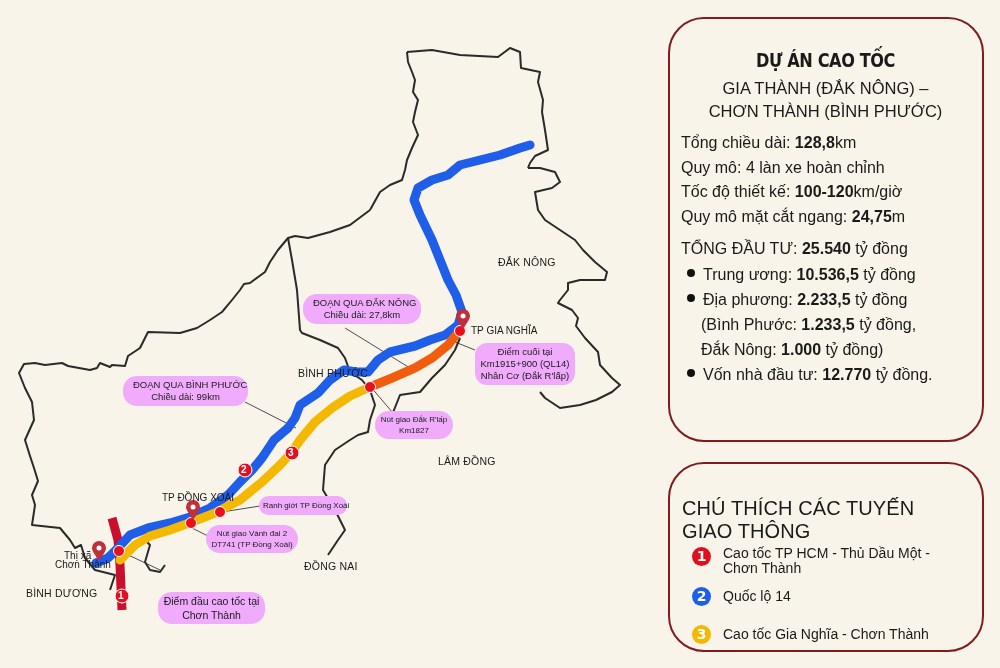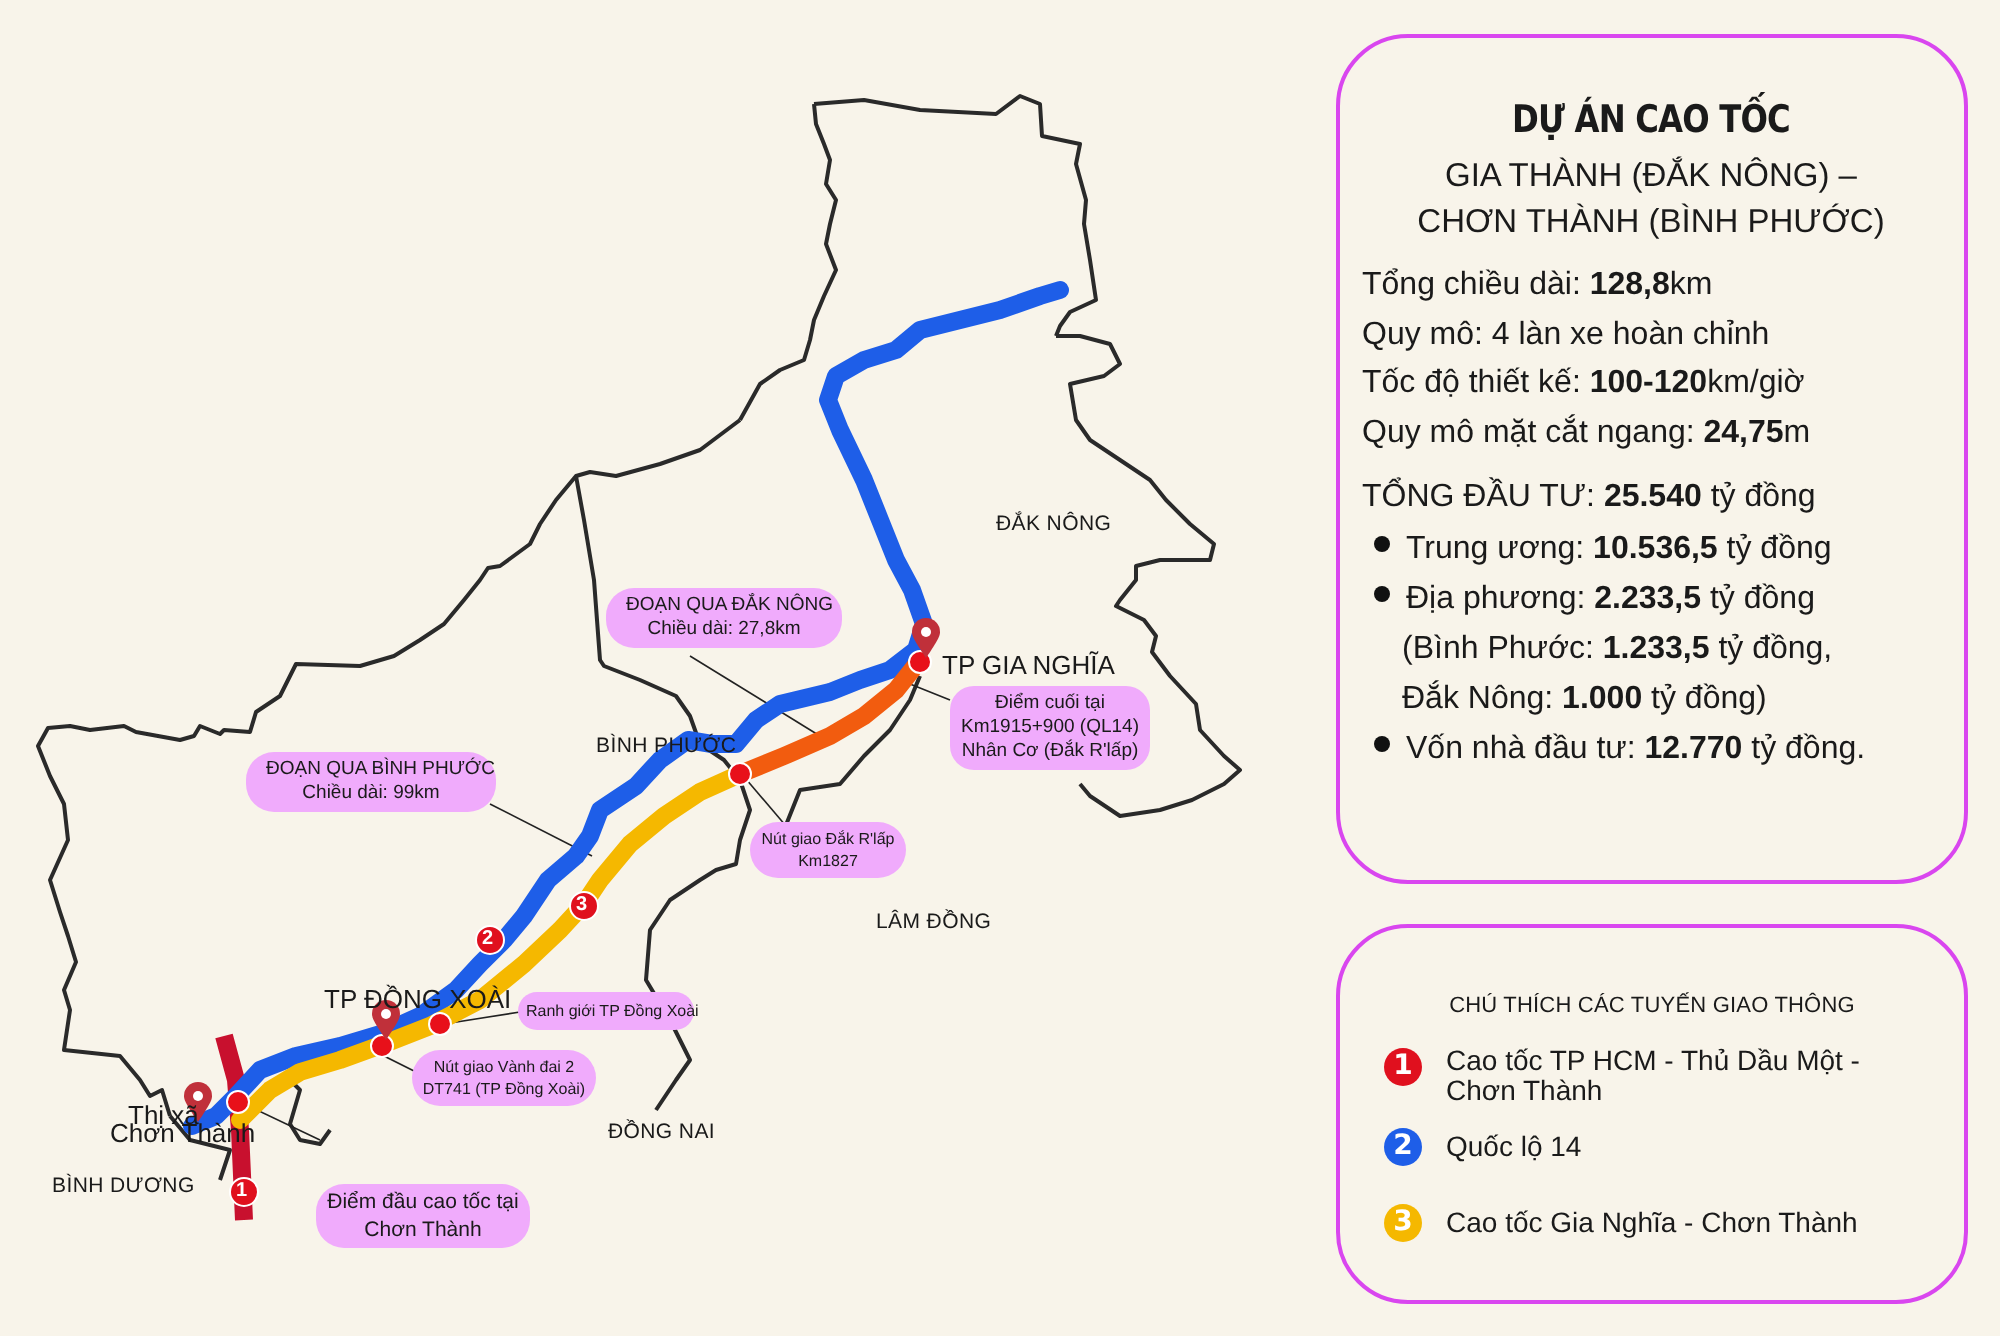--- a/index.html
+++ b/index.html
@@ -13,59 +13,59 @@
   .map { position: absolute; left: 0; top: 0; width: 660px; height: 668px; }
   .map svg { position: absolute; left: 0; top: 0; }
   .label {
     position: absolute;
     font-size: 10px;
     color: #1a1a1a;
     white-space: nowrap;
     text-transform: none;
   }
   .label.region { font-size: 10.5px; letter-spacing: 0.2px; }
-  .label.small { font-size: 13px; }
+  .label.small { font-size: 10px; }
   .callout {
     position: absolute;
     background: #f0abfc;
     border-radius: 14px;
     text-align: center;
     font-size: 9.5px;
     line-height: 12px;
     padding: 3px 10px;
     color: #1a1a1a;
     white-space: nowrap;
   }
   .callout.sm { font-size: 8px; line-height: 11px; }
   .callout.lg { font-size: 10.5px; line-height: 14px; }
   .callout div { display: block; }
 
   .panel {
     position: absolute;
-    border: 2px solid #d946ef;
+    border: 2px solid #7f1d1d;
     border-radius: 36px;
     background: #f8f4ea;
   }
   .info-panel { left: 668px; top: 17px; width: 316px; height: 425px; padding: 30px 12px 0 11px; }
   .legend-panel { left: 668px; top: 462px; width: 316px; height: 190px; padding: 33px 12px 0 12px; }
 
   .info-title {
     text-align: center; font-weight: bold; font-size: 19px;
     font-family: "DejaVu Sans", sans-serif; letter-spacing: -0.5px;
     transform: scaleX(0.85); margin-bottom: 6px;
   }
   .info-sub { text-align: center; font-size: 16.5px; line-height: 23px; }
   .info-line { font-size: 16px; line-height: 24.5px; padding-left: 0; white-space: nowrap; }
   .info-line b { font-weight: bold; }
   .info-gap { height: 8px; }
   .bullet-line { font-size: 16px; line-height: 25px; white-space: nowrap; padding-left: 6px; }
   .bullet-line .dot { display: inline-block; width: 8px; height: 8px; border-radius: 50%; background: #111; margin-right: 8px; vertical-align: middle; position: relative; top: -2px; }
   .indent-line { font-size: 16px; line-height: 25px; white-space: nowrap; padding-left: 20px; }
 
-  .legend-title { font-size: 11px; text-align: center; margin-bottom: 14px; letter-spacing: 0.1px; }
+  .legend-title { font-size: 20px; text-align: left; margin-bottom: 3px; letter-spacing: 0.1px; }
   .legend-item { display: flex; align-items: flex-start; margin-bottom: 10px; padding-left: 10px; }
   .legend-num {
     width: 19px; height: 19px; border-radius: 50%; color: #fff; font-weight: bold;
     font-size: 14px; line-height: 19px; text-align: center; flex-shrink: 0; margin-top: 1px;
     font-family: "DejaVu Sans", sans-serif;
   }
   .legend-text { font-size: 14px; line-height: 15px; margin-left: 12px; }
 </style>
 </head>
 <body>

